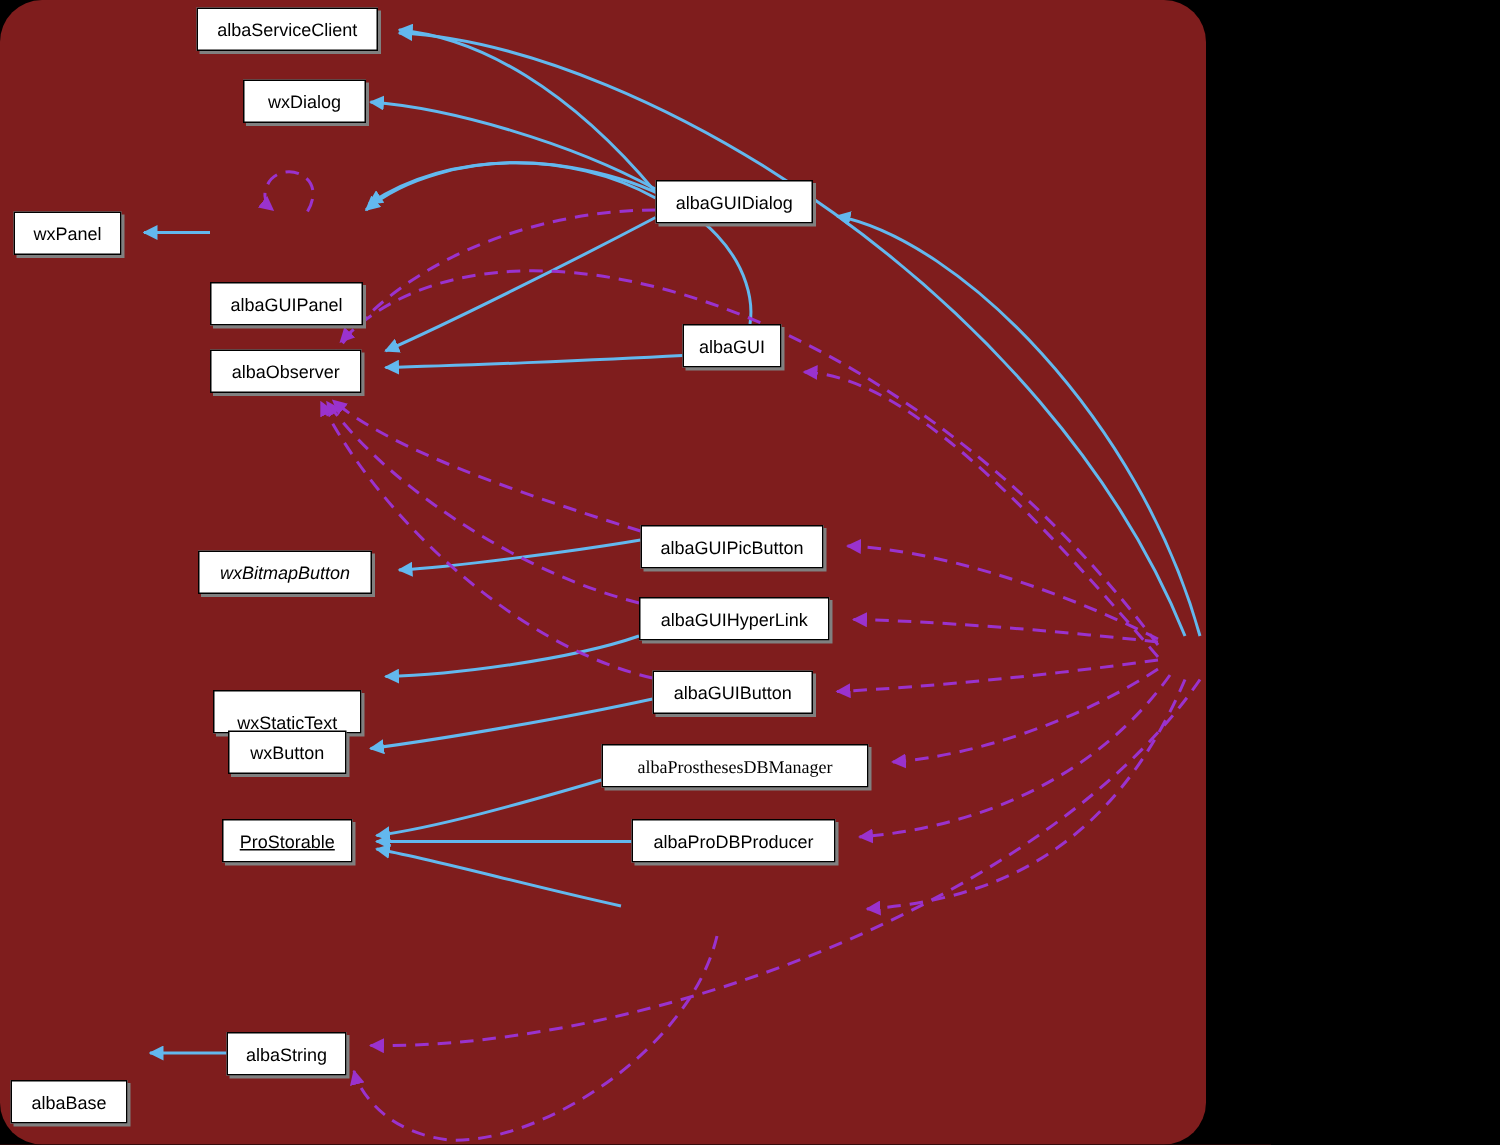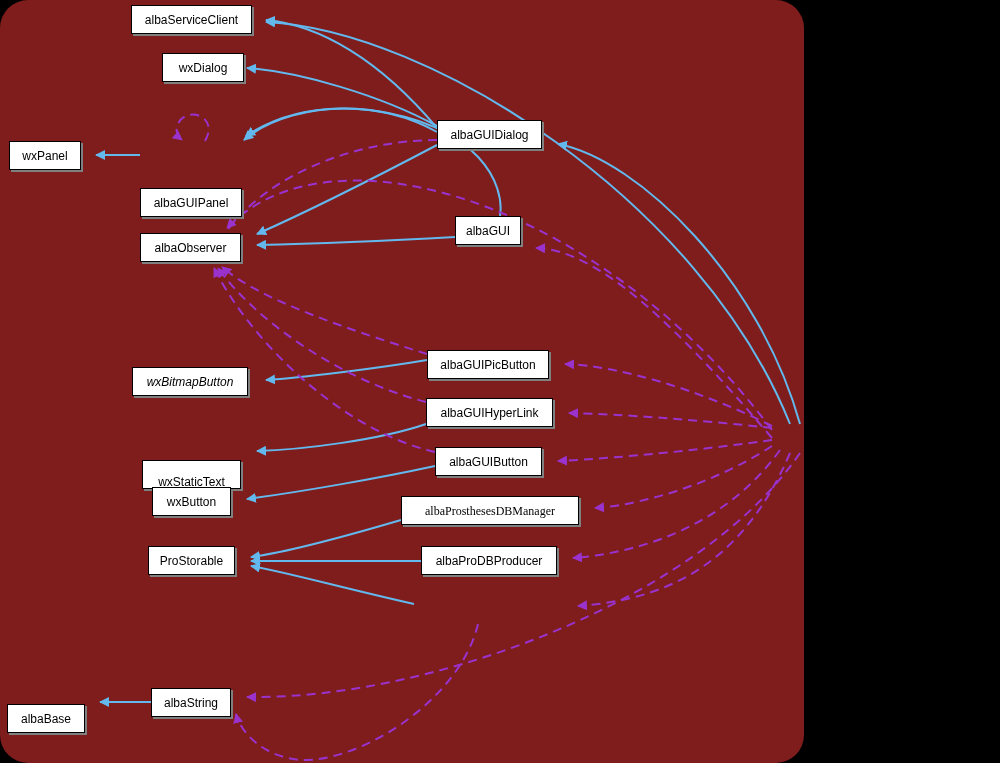--- a/index.html
+++ b/index.html
@@ -135,26 +135,26 @@
   </div>
   <div class="node-box" style="left: 435px; top: 447px; width: 107px; height: 29px;">
     <span class="node-label">albaGUIButton</span>
   </div>
   <div class="node-box" style="left: 152px; top: 487px; width: 79px; height: 29px;">
     <span class="node-label">wxButton</span>
   </div>
   <div class="node-box" style="left: 401px; top: 496px; width: 178px; height: 29px; font-family: Liberation Serif, serif;">
     <span class="node-label">albaProsthesesDBManager</span>
   </div>
-  <div class="node-box" style="left: 148px; top: 546px; width: 87px; height: 29px;">
+  <div class="node-box" style="left: 148px; top: 546px; width: 87px; height: 29px; text-decoration: underline;">
     <span class="node-label">ProStorable</span>
   </div>
   <div class="node-box" style="left: 421px; top: 546px; width: 136px; height: 29px;">
     <span class="node-label">albaProDBProducer</span>
   </div>
-  <div class="node-box" style="left: 7px; top: 704px; width: 78px; height: 29px; text-align: center;">
+  <div class="node-box" style="left: 7px; top: 720px; width: 78px; height: 29px; text-align: center;">
     <span class="node-label">albaBase</span>
   </div>
   <div class="node-box" style="left: 151px; top: 688px; width: 80px; height: 29px;">
     <span class="node-label">albaString</span>
   </div>
 
 </div>
 
 </body></html>

